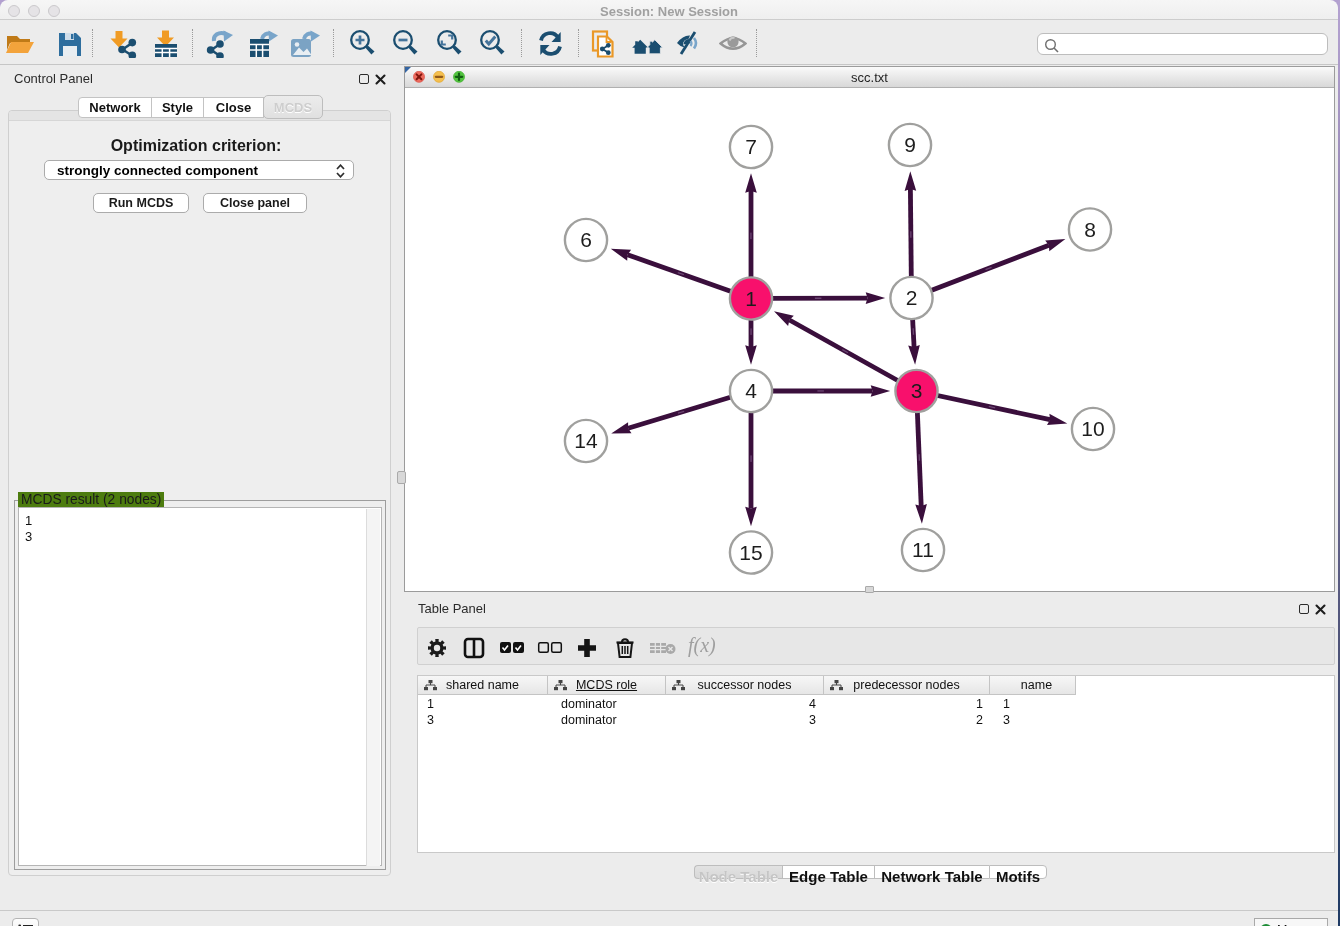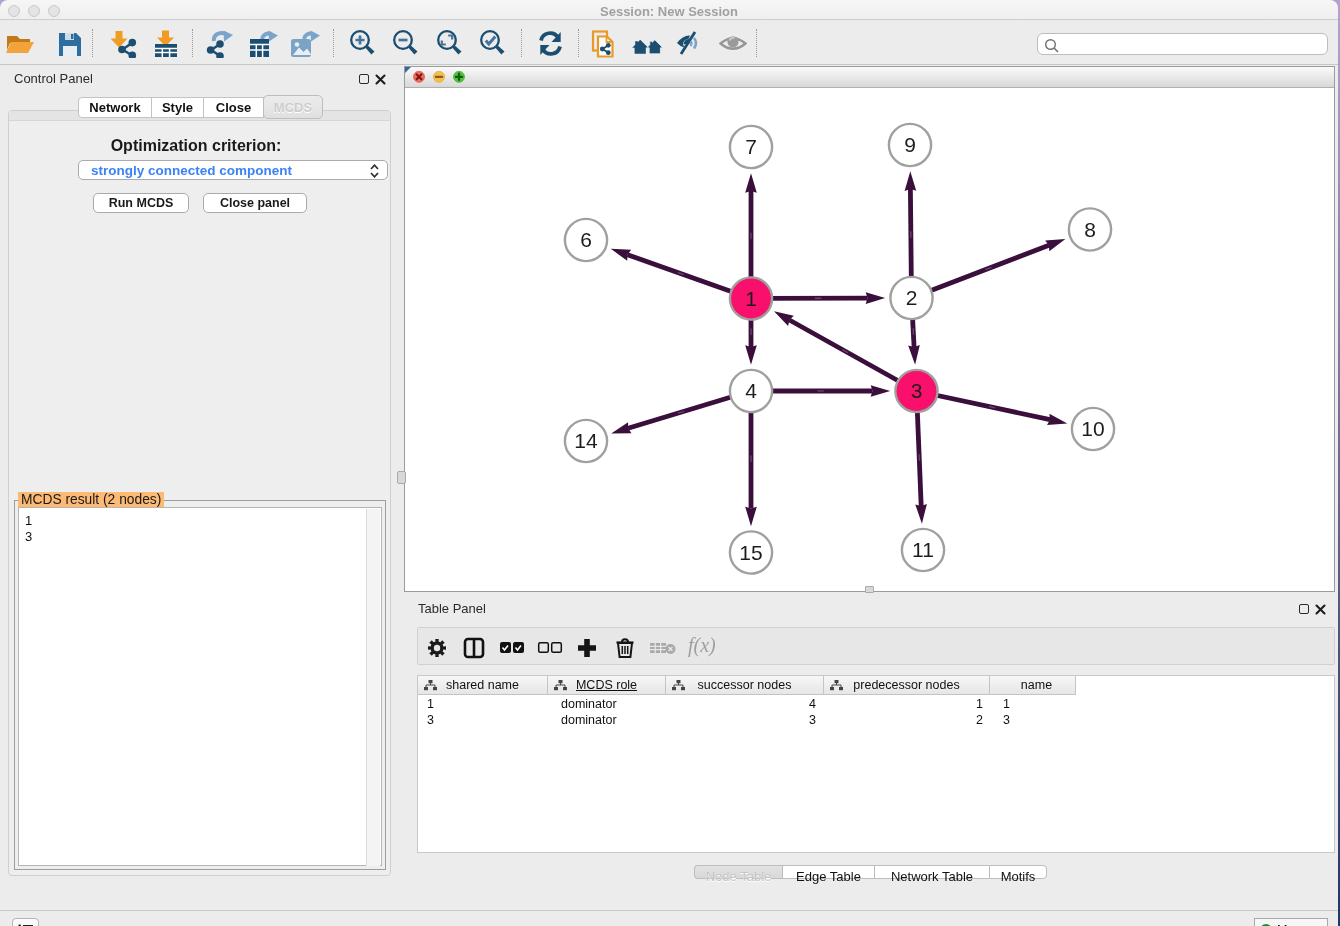--- a/index.html
+++ b/index.html
@@ -34,37 +34,37 @@
 .tabsel { background:linear-gradient(#ececec,#e0e0e0); color:#cdcdcd;
   text-shadow:0 1px 0 #ffffff; }
 #cp-panel { position:absolute; left:8px; top:110px; width:383px; height:766px;
   background:#eeeeee; border:1px solid #cfcfcf; border-radius:4px; }
 #cp-strip { position:absolute; left:0px; top:0px; width:100%; height:10px;
   background:#e4e4e4; border-bottom:1px solid #d6d6d6; border-radius:4px 4px 0 0; }
 #opt-label { position:absolute; left:0; top:137px; width:392px; text-align:center;
   font-size:16px; font-weight:bold; color:#1a1a1a; }
 #dropdown { position:absolute; left:44px; top:160px; width:310px; height:20px;
   background:#fff; border:1px solid #ababab; border-radius:5px; font-size:13.5px; font-weight:bold;
-  color:#3b82f6; line-height:19px; padding-left:12px;margin-left:34px; }
+  color:#000000; line-height:19px; padding-left:12px; }
 .btn { position:absolute; height:20px; background:#fff; border:1px solid #ababab;
   border-radius:5px; font-size:12.5px; font-weight:bold; color:#1a1a1a; text-align:center; line-height:18px; }
 #fieldset { position:absolute; left:14px; top:500px; width:372px; height:370px;
   border:1px solid #9d9d9d; }
-#fieldlegend { position:absolute; left:5px; top:-9px; background:#fdba74;
+#fieldlegend { position:absolute; left:5px; top:-9px; background:#4d7c0f;
   font-size:13.8px; color:#1a1a1a; padding:0 3px; }
 #fieldwhite { position:absolute; left:3px; top:6px; width:364px; height:359px;
   background:#fff; border:1px solid #b5b5b5; font-size:13px; color:#111; line-height:16px;
   padding:5px 0 0 6px; }
 #fieldscroll { position:absolute; right:1px; top:1px; width:14px; height:357px;
   background:#f4f4f4; border-left:1px solid #dcdcdc; }
 
 .hc { position:absolute; top:0; height:19px; border-right:1px solid #c4c4c4; text-align:center; line-height:18px; }
 .hcsvg { position:absolute; left:6px; top:4px; }
 .hct { }
-.btab { position:absolute; top:0; height:14px; background:#fff; border:1px solid #bdbdbd; border-right:none; font-weight:normal; font-size:13px; color:#111; text-align:center; line-height:21px; }
+.btab { position:absolute; top:0; height:14px; background:#fff; border:1px solid #bdbdbd; border-right:none; font-weight:bold; font-size:15px; color:#111; text-align:center; line-height:21px; }
 .bsel { background:linear-gradient(#e2e2e2,#d8d8d8); color:#c5c5c5; text-shadow:0 1px 0 #fff; }
 </style>
 </head>
 <body>
 <div id="win"></div>
 <div id="edgeR"></div>
 <div id="titlebar">
   <div class="tl" style="left:8px"></div>
   <div class="tl" style="left:28px"></div>
   <div class="tl" style="left:48px"></div>
@@ -213,20 +213,21 @@
         <path d="M0,0 h6 L0,6 Z" fill="#3465a4"></path>
       </svg>
   <svg style="position:absolute; left:8px; top:4px;" width="62" height="12" viewBox="0 0 62 12">
    <circle cx="6" cy="5.8" r="5.5" fill="#ee6b5e" stroke="#da5b50" stroke-width="0.8"></circle>
    <path d="M3.6,3.4 L8.4,8.2 M8.4,3.4 L3.6,8.2" stroke="#7e150d" stroke-width="2" stroke-linecap="round"></path>
    <circle cx="26" cy="5.8" r="5.5" fill="#f5bf4e" stroke="#e2ab39" stroke-width="0.8"></circle>
    <path d="M22.8,5.8 h6.4" stroke="#90591a" stroke-width="2.2" stroke-linecap="round"></path>
    <circle cx="46" cy="5.8" r="5.5" fill="#52c43f" stroke="#47b236" stroke-width="0.8"></circle>
    <path d="M46,2.6 v6.4 M42.8,5.8 h6.4" stroke="#115e11" stroke-width="2.2" stroke-linecap="round"></path>
   </svg>
+  <div style="position:absolute; left:0; top:3px; width:100%; text-align:center; font-size:13px; color:#1f1f1f;">scc.txt</div>
  </div>
  <svg id="graph" style="position:absolute; left:0; top:22px;" width="929" height="503" viewBox="404 88 929 503" font-family="Liberation Sans, sans-serif">
 <line x1="750.0" y1="297.5" x2="750.0" y2="190.0" stroke="#3a0f3c" stroke-width="4.8"></line>
 <polygon points="750.0,172.3 755.8,191.8 750.0,190.0 744.2,191.8" fill="#3a0f3c"></polygon>
 <line x1="750.0" y1="297.5" x2="626.5" y2="253.7" stroke="#3a0f3c" stroke-width="4.8"></line>
 <polygon points="609.8,247.8 630.1,248.8 626.5,253.7 626.2,259.8" fill="#3a0f3c"></polygon>
 <line x1="750.0" y1="297.5" x2="866.5" y2="297.1" stroke="#3a0f3c" stroke-width="4.8"></line>
 <polygon points="884.2,297.1 864.7,302.9 866.5,297.1 864.7,291.3" fill="#3a0f3c"></polygon>
 <line x1="750.0" y1="297.5" x2="750.0" y2="346.0" stroke="#3a0f3c" stroke-width="4.8"></line>
 <polygon points="750.0,363.7 744.2,344.2 750.0,346.0 755.8,344.2" fill="#3a0f3c"></polygon>

